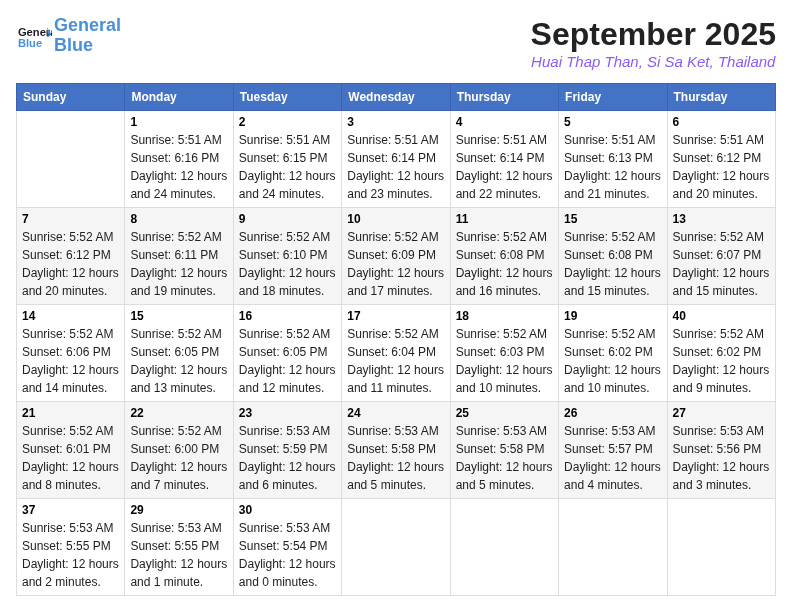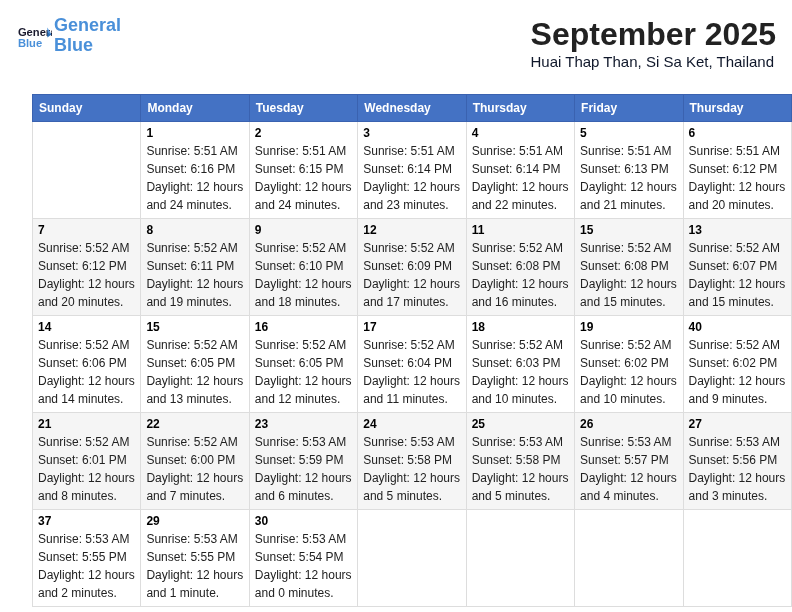--- a/index.html
+++ b/index.html
@@ -23,38 +23,38 @@
     }
     .logo-text span {
       color: #4a90d9;
     }
     .logo-icon {
       width: 36px;
       height: 28px;
       margin-right: 2px;
     }
     .title-section {
-      text-align: left;
-      margin-bottom: 16px;
+      text-align: center;
+      margin-bottom: 5px;
     }
     .month-title {
       font-size: 32px;
       font-weight: bold;
       color: #222;
     }
     .location-title {
       font-size: 15px;
-      color: #0f172a;
+      color: #8b5cf6;
+      font-style: italic;
     }
     .calendar {
       width: 100%;
       border-collapse: collapse;
       border: 1px solid #ccc;
       font-size: 11px;
-      margin-left: 16px;
     }
     .calendar th {
       background-color: #4472c4;
       color: #fff;
       text-align: left;
       padding: 6px 6px;
       font-size: 12px;
       font-weight: bold;
       border: 1px solid #3a62b0;
     }
@@ -187,21 +187,21 @@
 and 19 minutes.</div>
         </td>
         <td>
           <span class="day-num">9</span>
           <div class="day-info" style="white-space: pre-line;">Sunrise: 5:52 AM
 Sunset: 6:10 PM
 Daylight: 12 hours
 and 18 minutes.</div>
         </td>
         <td>
-          <span class="day-num">12</span>
+          <span class="day-num">10</span>
           <div class="day-info" style="white-space: pre-line;">Sunrise: 5:52 AM
 Sunset: 6:09 PM
 Daylight: 12 hours
 and 17 minutes.</div>
         </td>
         <td>
           <span class="day-num">11</span>
           <div class="day-info" style="white-space: pre-line;">Sunrise: 5:52 AM
 Sunset: 6:08 PM
 Daylight: 12 hours

